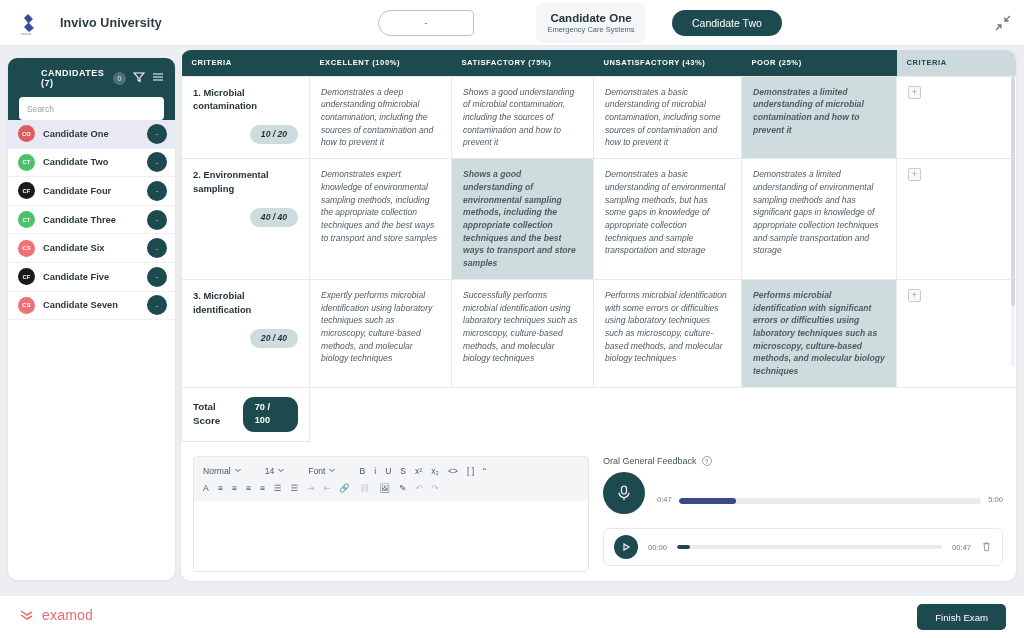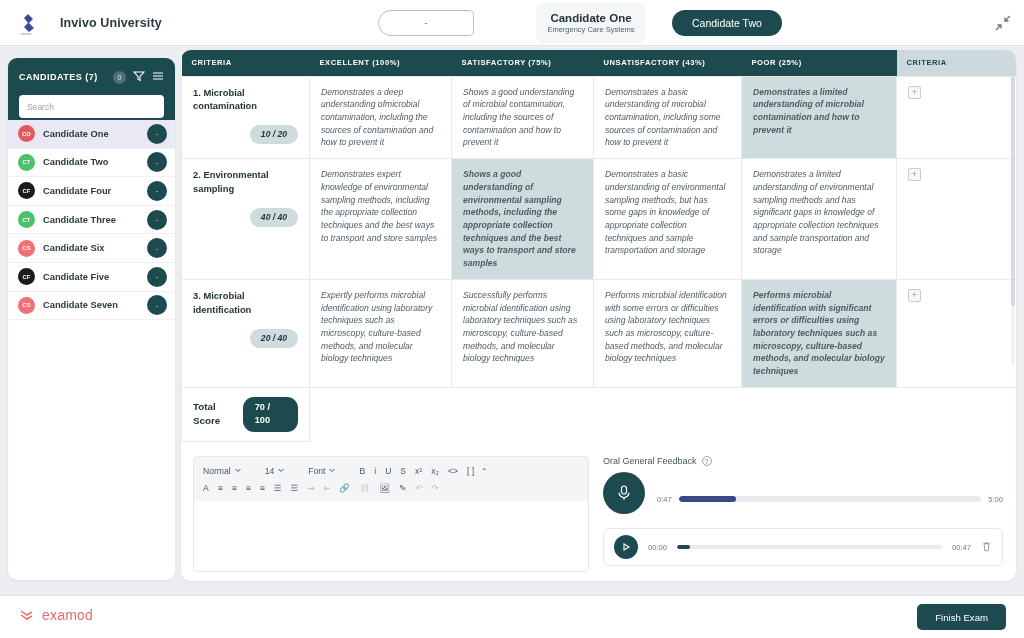--- a/index.html
+++ b/index.html
@@ -45,21 +45,21 @@
   }
   .collapse-icon { position: absolute; right: 12px; top: 14px; width: 18px; height: 18px; cursor: pointer; }
 
   
   .sidebar {
     position: absolute; left: 8px; top: 58px; width: 167px; height: 522px;
     background: #ffffff; border-radius: 9px; overflow: hidden;
     box-shadow: 0 1px 3px rgba(0,0,0,.07);
   }
   .sb-head { background: #1d4a4f; height: 62px; padding: 10px 11px 0 11px; }
-  .sb-head-top { display: flex; align-items: center; justify-content: space-between; }
+  .sb-head-top { display: flex; align-items: center; justify-content: space-between; margin-left: 22px; }
   .sb-title { color: #fff; font-size: 9px; font-weight: bold; letter-spacing: .5px; }
   .sb-icons { display: flex; align-items: center; gap: 7px; }
   .sb-badge {
     width: 13px; height: 13px; border-radius: 50%; background: #4d7276;
     color: #dfe8e9; font-size: 7px; display: flex; align-items: center; justify-content: center;
   }
   .sb-search {
     margin-top: 9px; width: 100%; height: 23px; border-radius: 4px; border: none;
     background: #fff; font-size: 8.5px; padding: 0 8px; color: #4a5560;
     font-family: inherit;
@@ -139,21 +139,21 @@
     font-size: 7px; color: #7b858e; display: inline-flex;
     align-items: center; justify-content: center;
   }
 
   .fb-right { width: 400px; }
   .rec-row { display: flex; align-items: center; gap: 12px; }
   .mic-btn {
     width: 42px; height: 42px; border-radius: 50%; background: #1d4a4f;
     display: flex; align-items: center; justify-content: center; cursor: pointer;
   }
-  .rec-bar-wrap { flex: 1; display: flex; align-items: center; gap: 7px; margin-top: 12px; }
+  .rec-bar-wrap { flex: 1; display: flex; align-items: flex-end; gap: 7px; margin-top: 12px; }
   .t-small { font-size: 7.6px; color: #6d7a84; }
   .track { flex: 1; height: 6px; background: #e9ebee; border-radius: 3px; overflow: hidden; }
   .track-fill { height: 100%; background: #3b4a87; border-radius: 3px; }
   .player {
     margin-top: 14px; border: 1px solid #e6e9ec; border-radius: 6px;
     height: 38px; display: flex; align-items: center; gap: 10px; padding: 0 10px;
   }
   .play-btn {
     width: 24px; height: 24px; border-radius: 50%; background: #1d4a4f;
     display: flex; align-items: center; justify-content: center; cursor: pointer;

